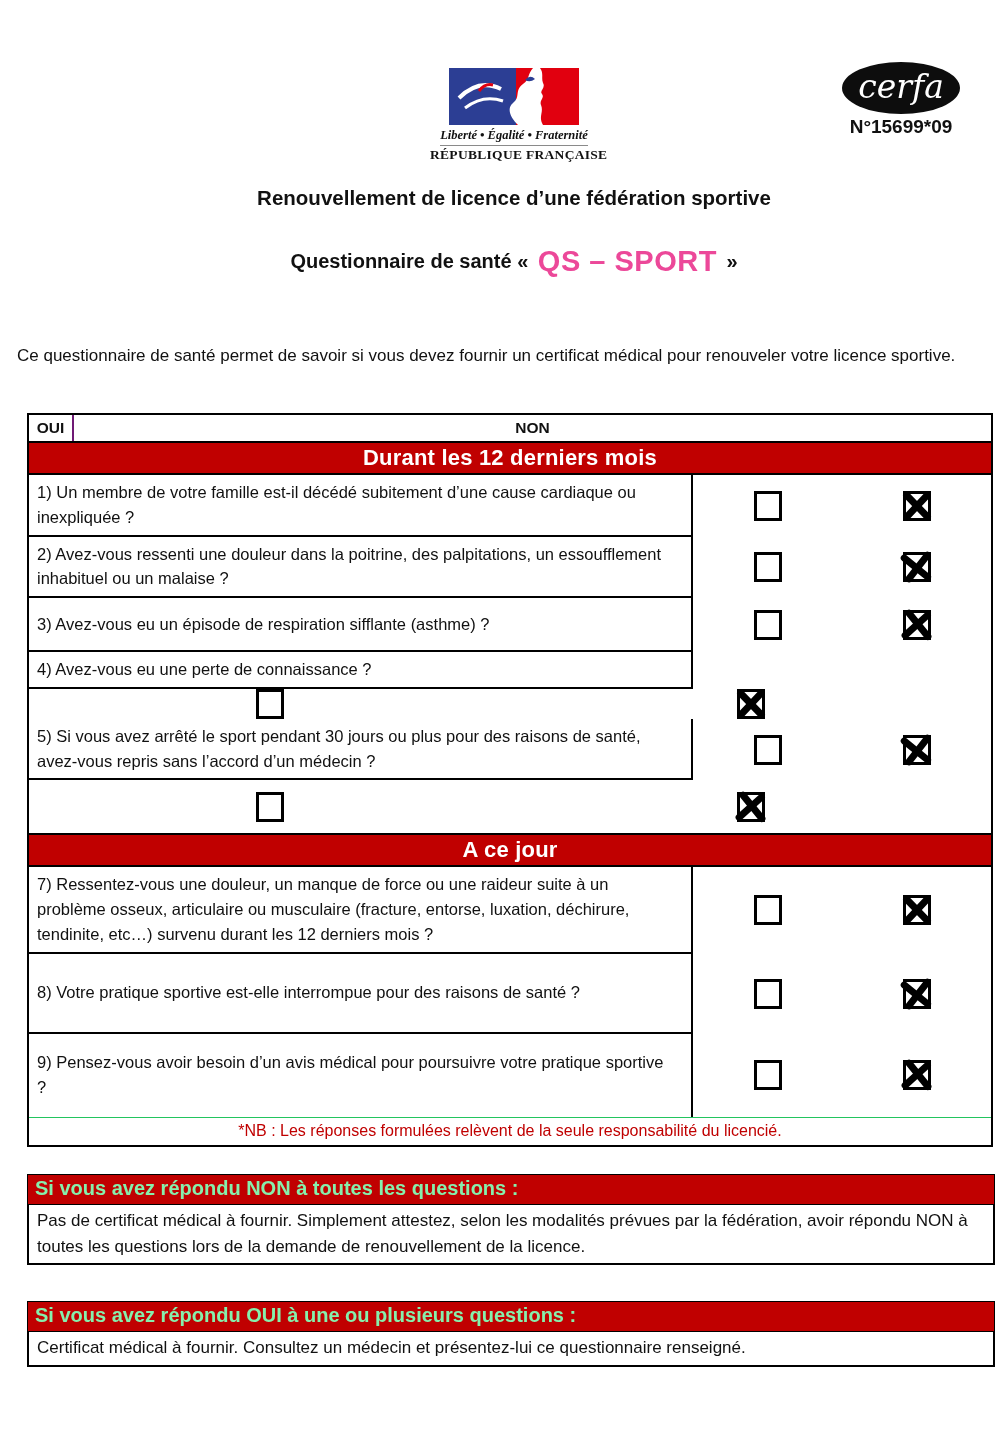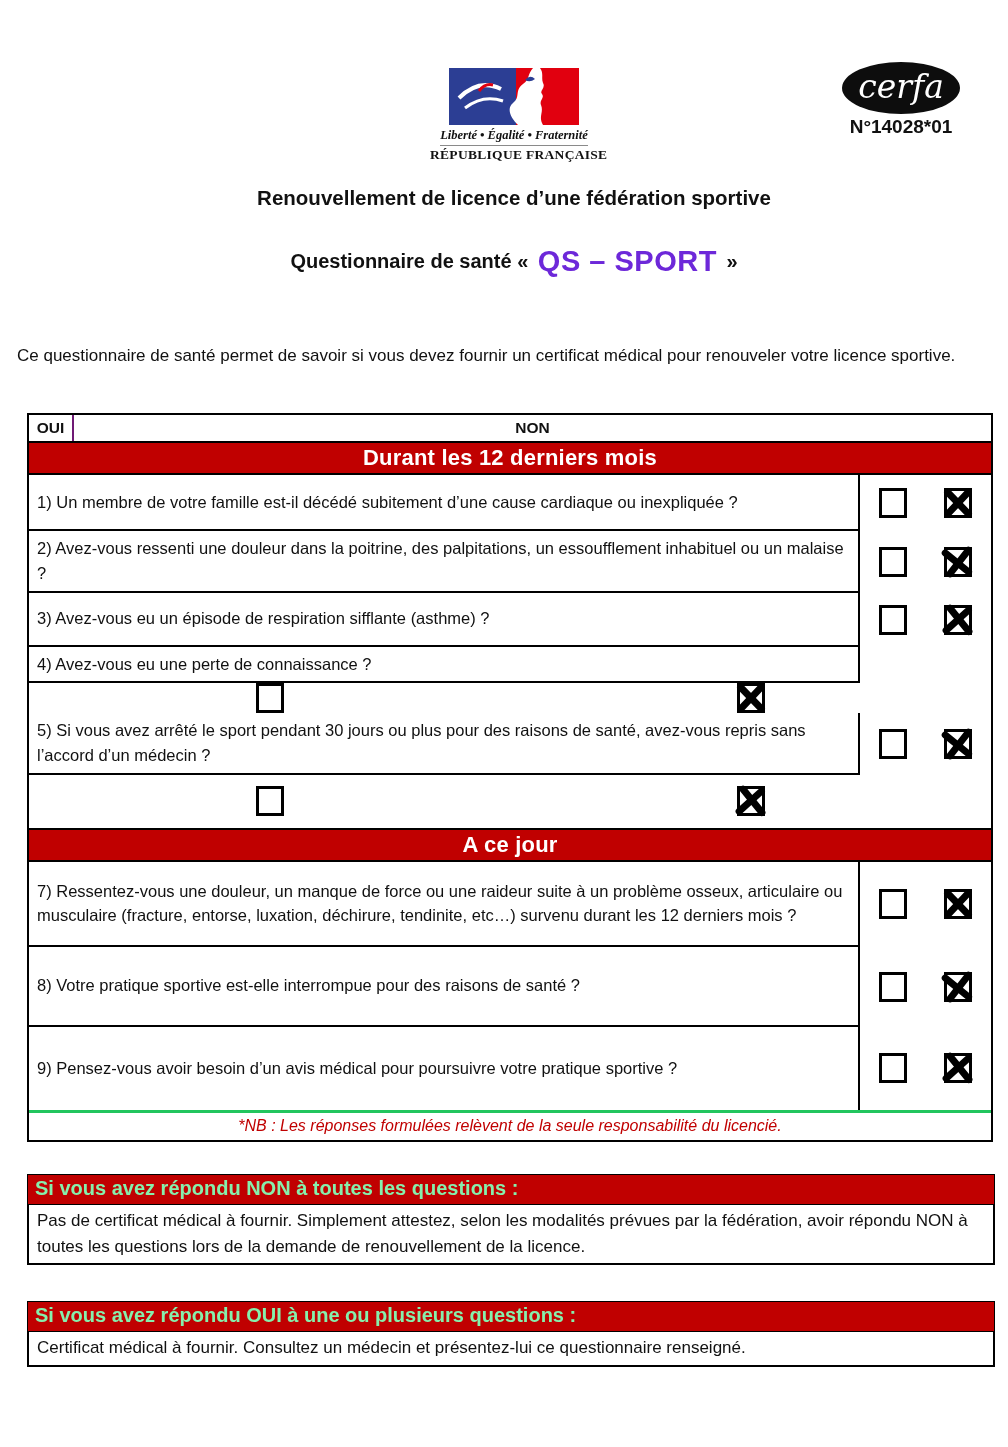--- a/index.html
+++ b/index.html
@@ -14,50 +14,50 @@
   .motto-rule{height:1px;background:#8a8a8a;margin:2px 10px 1px 10px;}
   .republic{font-family:"Liberation Serif",serif;font-weight:bold;font-size:13.5px;white-space:nowrap;letter-spacing:.3px;}
   .cerfa{position:absolute;left:840px;top:62px;width:122px;text-align:center;}
   .cerfa-ellipse{width:118px;height:52px;background:#0d0d0d;border-radius:50%;margin:0 auto;
     display:flex;align-items:center;justify-content:center;}
   .cerfa-word{font-family:"DejaVu Serif","Liberation Serif",serif;font-style:italic;color:#fff;font-size:33px;line-height:1;padding-bottom:4px;}
   .cerfa-number{font-size:19px;font-weight:bold;margin-top:2px;white-space:nowrap;}
   
   .title1{position:absolute;top:186px;left:0;right:0;text-align:center;font-weight:bold;font-size:20.5px;padding-left:20px;}
   .title2{position:absolute;top:245px;left:0;right:0;text-align:center;font-weight:bold;font-size:20px;padding-left:20px;}
-  .title2 .qs{color:#6d28d9;font-size:29px;vertical-align:-3px;letter-spacing:.5px;padding:0 4px;text-align:center;}
+  .title2 .qs{color:#ec4899;font-size:29px;vertical-align:-3px;letter-spacing:.5px;padding:0 4px;text-align:center;}
   .intro{position:absolute;top:346px;left:17px;width:1000px;font-size:17px;white-space:nowrap;overflow:hidden;}
   
   .qtable{position:absolute;left:27px;top:413px;width:966px;border:2px solid #000;box-sizing:border-box;background:#fff;}
   .thead{display:flex;height:26px;font-weight:bold;font-size:15.5px;}
   .thead>div{display:flex;align-items:center;justify-content:center;box-sizing:border-box;}
   .th-q{width:831px;border-right:2px solid #000;}
   .th-oui{width:45px;border-right:2px solid #701a75;}
   .th-non{flex:1;}
   .banner{height:34px;background:#C00000;color:#fff;font-weight:bold;font-size:22px;
     display:flex;align-items:center;justify-content:center;
     border-top:2px solid #000;border-bottom:2px solid #000;box-sizing:border-box;letter-spacing:.2px;}
   .qrow{display:flex;}
-  .qcell{width:831px;box-sizing:border-box;border-right:2px solid #000;
+  .qcell{width:664px;box-sizing:border-box;border-right:2px solid #000;
     padding:5px 14px 5px 8px;font-size:16.5px;line-height:1.5;display:flex;align-items:center;}
   .qrow.hasline .qcell{border-bottom:2px solid #000;}
   .ans{flex:1;display:flex;align-items:center;}
   .half{width:50%;display:flex;align-items:center;justify-content:center;}
   .cb{width:22px;height:24px;border:3px solid #000;background:#fff;box-sizing:content-box;}
   .cb.checked{position:relative;}
   .cb.checked::before,.cb.checked::after{content:"";position:absolute;left:50%;top:50%;
     width:37px;height:7px;background:#000;border-radius:4px;}
   .cb.checked::before{transform:translate(-50%,-50%) rotate(46deg);}
   .cb.checked::after{transform:translate(-50%,-50%) rotate(-47deg);}
   .qrow.v1 .cb.checked::before{transform:translate(-53%,-44%) rotate(39deg);}
   .qrow.v1 .cb.checked::after{transform:translate(-47%,-50%) rotate(-52deg);}
   .qrow.v2 .cb.checked::before{transform:translate(-46%,-52%) rotate(51deg);}
   .qrow.v2 .cb.checked::after{transform:translate(-52%,-46%) rotate(-42deg);}
-  .tfoot{border-top:3px solid #22c55e;height:27px;display:flex;align-items:center;justify-content:center;
-    font-style:italic;color:#C00000;font-size:16px;}
+  .tfoot{border-top:1px solid #22c55e;height:27px;display:flex;align-items:center;justify-content:center;
+    color:#C00000;font-size:16px;}
   
   .outcome{position:absolute;left:27px;width:968px;box-sizing:border-box;}
   .ohead{background:#C00000;border:1px solid #000;color:#86efac;font-weight:bold;font-size:20px;
     padding:2px 6px 4px 7px;box-sizing:border-box;}
   .obody{border:2px solid #000;border-top:none;font-size:17px;line-height:1.5;padding:3px 8px 4px 8px;box-sizing:border-box;}
   #outcome1{top:1174px;}
   #outcome2{top:1301px;}
 </style>
 </head>
 <body>
@@ -74,21 +74,21 @@
   </svg>
   <div class="motto">Liberté • Égalité • Fraternité</div>
   <div class="motto-rule"></div>
   <div class="republic">RÉPUBLIQUE FRANÇAISE</div>
 </div>
 
 <div class="cerfa">
   <div class="cerfa-ellipse">
     <span class="cerfa-word">cerfa</span>
   </div>
-  <div class="cerfa-number">N°14028*01</div>
+  <div class="cerfa-number">N°15699*09</div>
 </div>
 
 <div class="title1">Renouvellement de licence d’une fédération sportive</div>
 <div class="title2">
   <span>Questionnaire de santé «</span>
   <span class="qs">QS – SPORT</span>
   <span>»</span>
 </div>
 
 <div class="intro">Ce questionnaire de santé permet de savoir si vous devez fournir un certificat médical pour renouveler votre licence sportive.</div>

